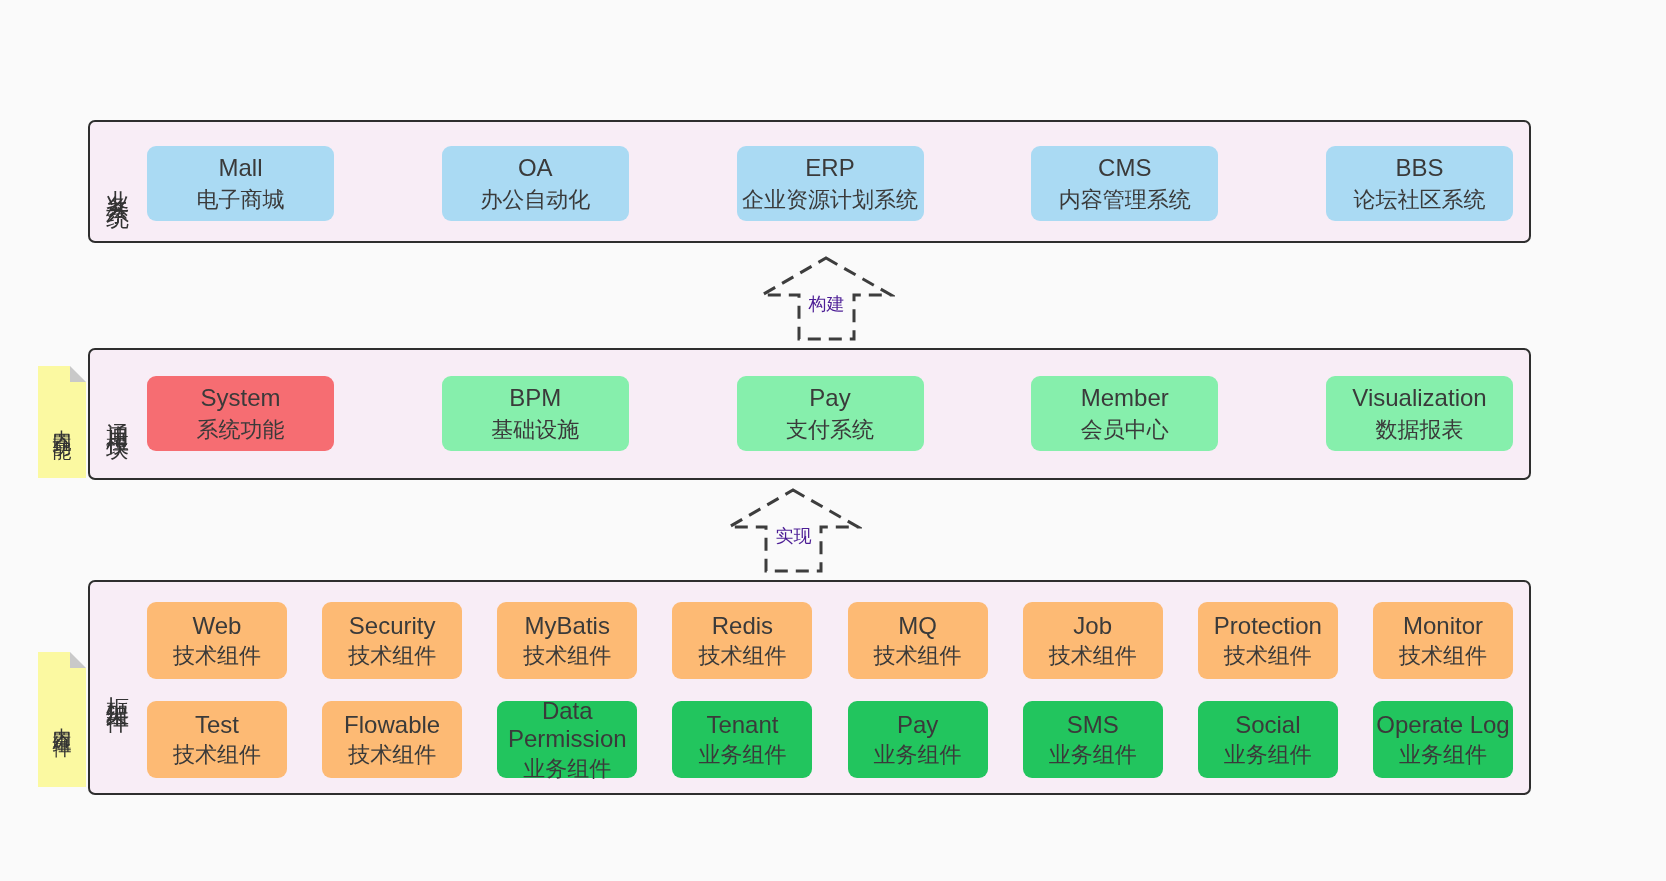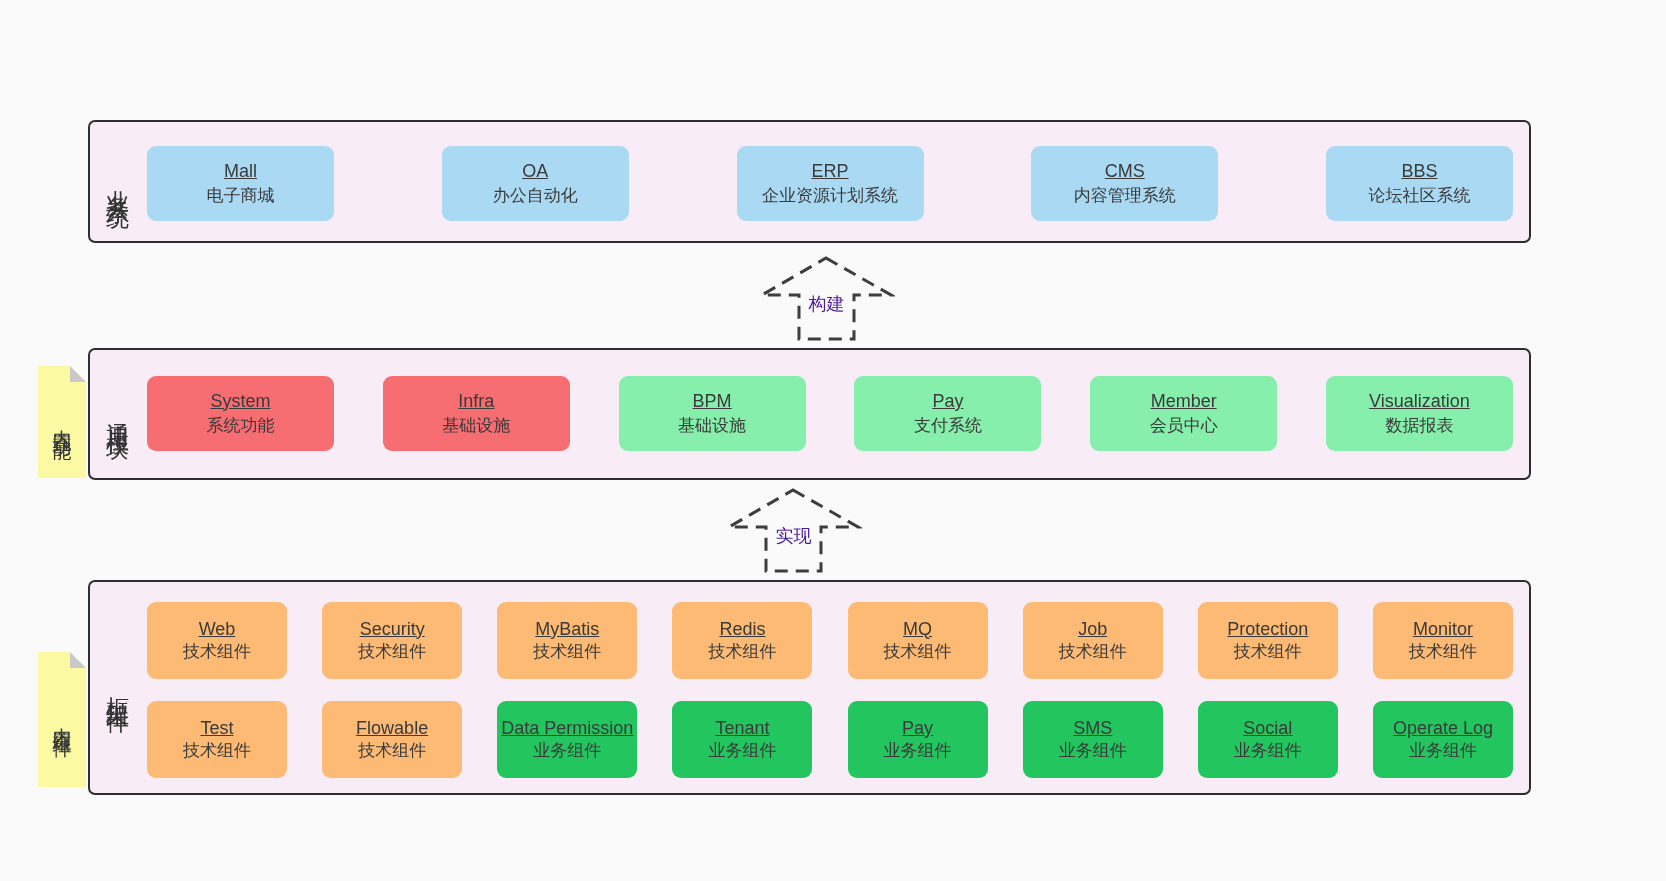--- a/index.html
+++ b/index.html
@@ -53,22 +53,22 @@
   .box {
     box-sizing: border-box;
     width: 187px; height: 75px;
     border-radius: 9px;
     display: flex; flex-direction: column;
     align-items: center; justify-content: center;
     text-align: center;
     line-height: 1.2;
   }
   .box-sm { width: 140px; height: 77px; }
-  .box-title { font-size: 18px; text-decoration: underline; }
-  .box-sub   { font-size: 17px; margin-top: 4px; }
+  .box-title { font-size: 24px; }
+  .box-sub   { font-size: 22px; margin-top: 4px; }
   .box-sm .box-sub { margin-top: 2px; }
 
   .v-blue        { background: #aadaf3; }
   .v-red         { background: #f66d72; }
   .v-pink        { background: #86efac; }
   .v-green-dark  { background: #fdba74; }
   .v-green-light { background: #22c55e; }
 
   
   .note {
@@ -152,24 +152,20 @@
   <div class="note" id="note-modules">
     <span class="note-text">内置功能</span>
   </div>
   <div class="panel" id="panel-modules">
     <div class="panel-label">通用模块</div>
     <div class="row">
       <div class="box v-red">
         <div class="box-title">System</div>
         <div class="box-sub">系统功能</div>
       </div>
-      <div class="box v-red">
-        <div class="box-title">Infra</div>
-        <div class="box-sub">基础设施</div>
-      </div>
       <div class="box v-pink">
         <div class="box-title">BPM</div>
         <div class="box-sub">基础设施</div>
       </div>
       <div class="box v-pink">
         <div class="box-title">Pay</div>
         <div class="box-sub">支付系统</div>
       </div>
       <div class="box v-pink">
         <div class="box-title">Member</div>

